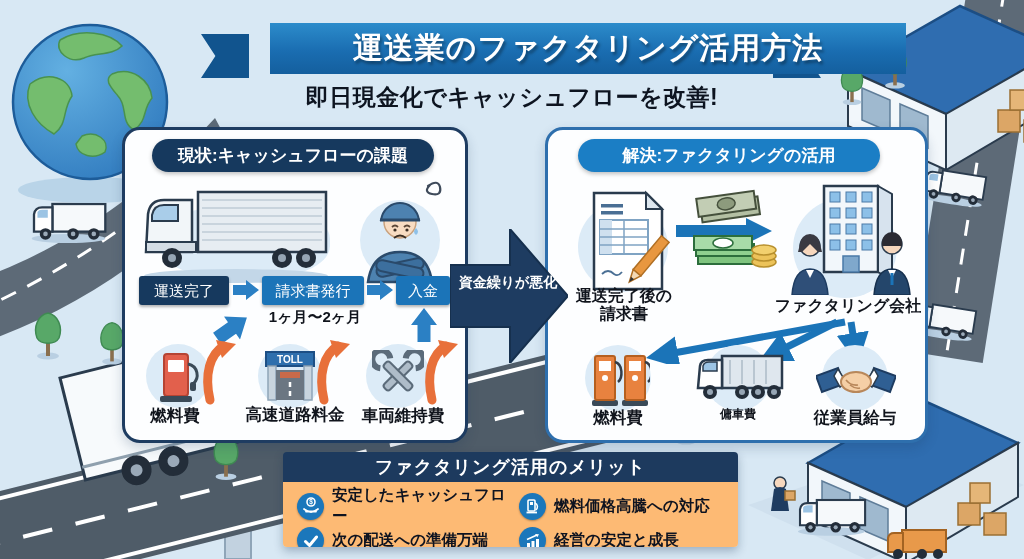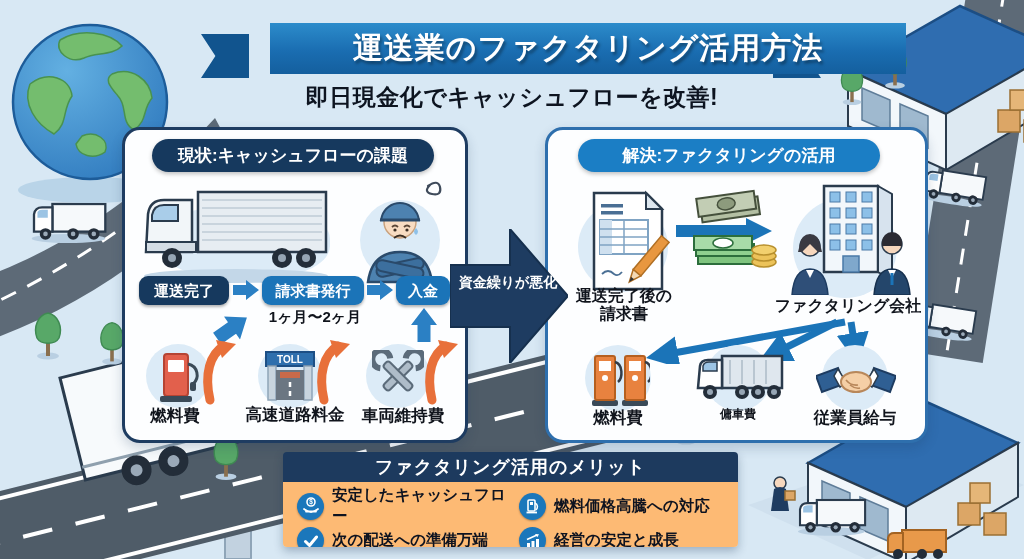--- a/index.html
+++ b/index.html
@@ -1,21 +1,21 @@
 <!DOCTYPE html>
 <html><head>
 <meta charset="utf-8">
 <style>
   html,body{margin:0;padding:0;}
   body{font-family:"Liberation Sans","DejaVu Sans",sans-serif;}
   #stage{position:relative;width:1024px;height:559px;background:#d8e8f4;overflow:hidden;}
   .abs{position:absolute;}
   .panel{background:#fdfeff;border-radius:18px;box-shadow:0 5px 12px rgba(25,55,90,.2);}
   .pill{border-radius:18px;color:#fff;font-weight:800;font-size:17px;text-align:center;box-shadow:0 2px 4px rgba(0,0,0,.25);}
-  .flowbox{border-radius:9px;color:#fff;font-weight:700;font-size:15px;text-align:center;box-shadow:0 2px 3px rgba(0,0,0,.3);}
+  .flowbox{border-radius:3px;color:#fff;font-weight:400;font-size:15px;text-align:center;box-shadow:0 2px 3px rgba(0,0,0,.3);}
   .lbl{font-weight:900;color:#10141c;text-align:center;line-height:1.15;}
   .bigarrow-text{color:#fff;font-weight:900;font-size:14px;text-align:center;line-height:1.55;}
   .ben-item{display:flex;align-items:center;gap:8px;font-weight:900;font-size:15.5px;color:#0e1320;}
   .ben-ico{flex:0 0 27px;width:27px;height:27px;border-radius:50%;background:#1b77bb;display:flex;align-items:center;justify-content:center;box-shadow:0 1px 2px rgba(0,0,0,.3);}
   .circle-bg{background:#dcebf7;border-radius:50%;}
   .title-band{display:flex;align-items:center;justify-content:center;color:#fff;font-size:30px;font-weight:900;letter-spacing:1px;
     background:linear-gradient(180deg,#2c8ccb 0%,#1a6db1 55%,#145f9e 100%);text-shadow:2px 3px 3px rgba(0,0,0,.35);}
   .subtitle{font-size:23px;font-weight:900;color:#0d1420;text-align:center;letter-spacing:.5px;}
 </style>
 </head>

